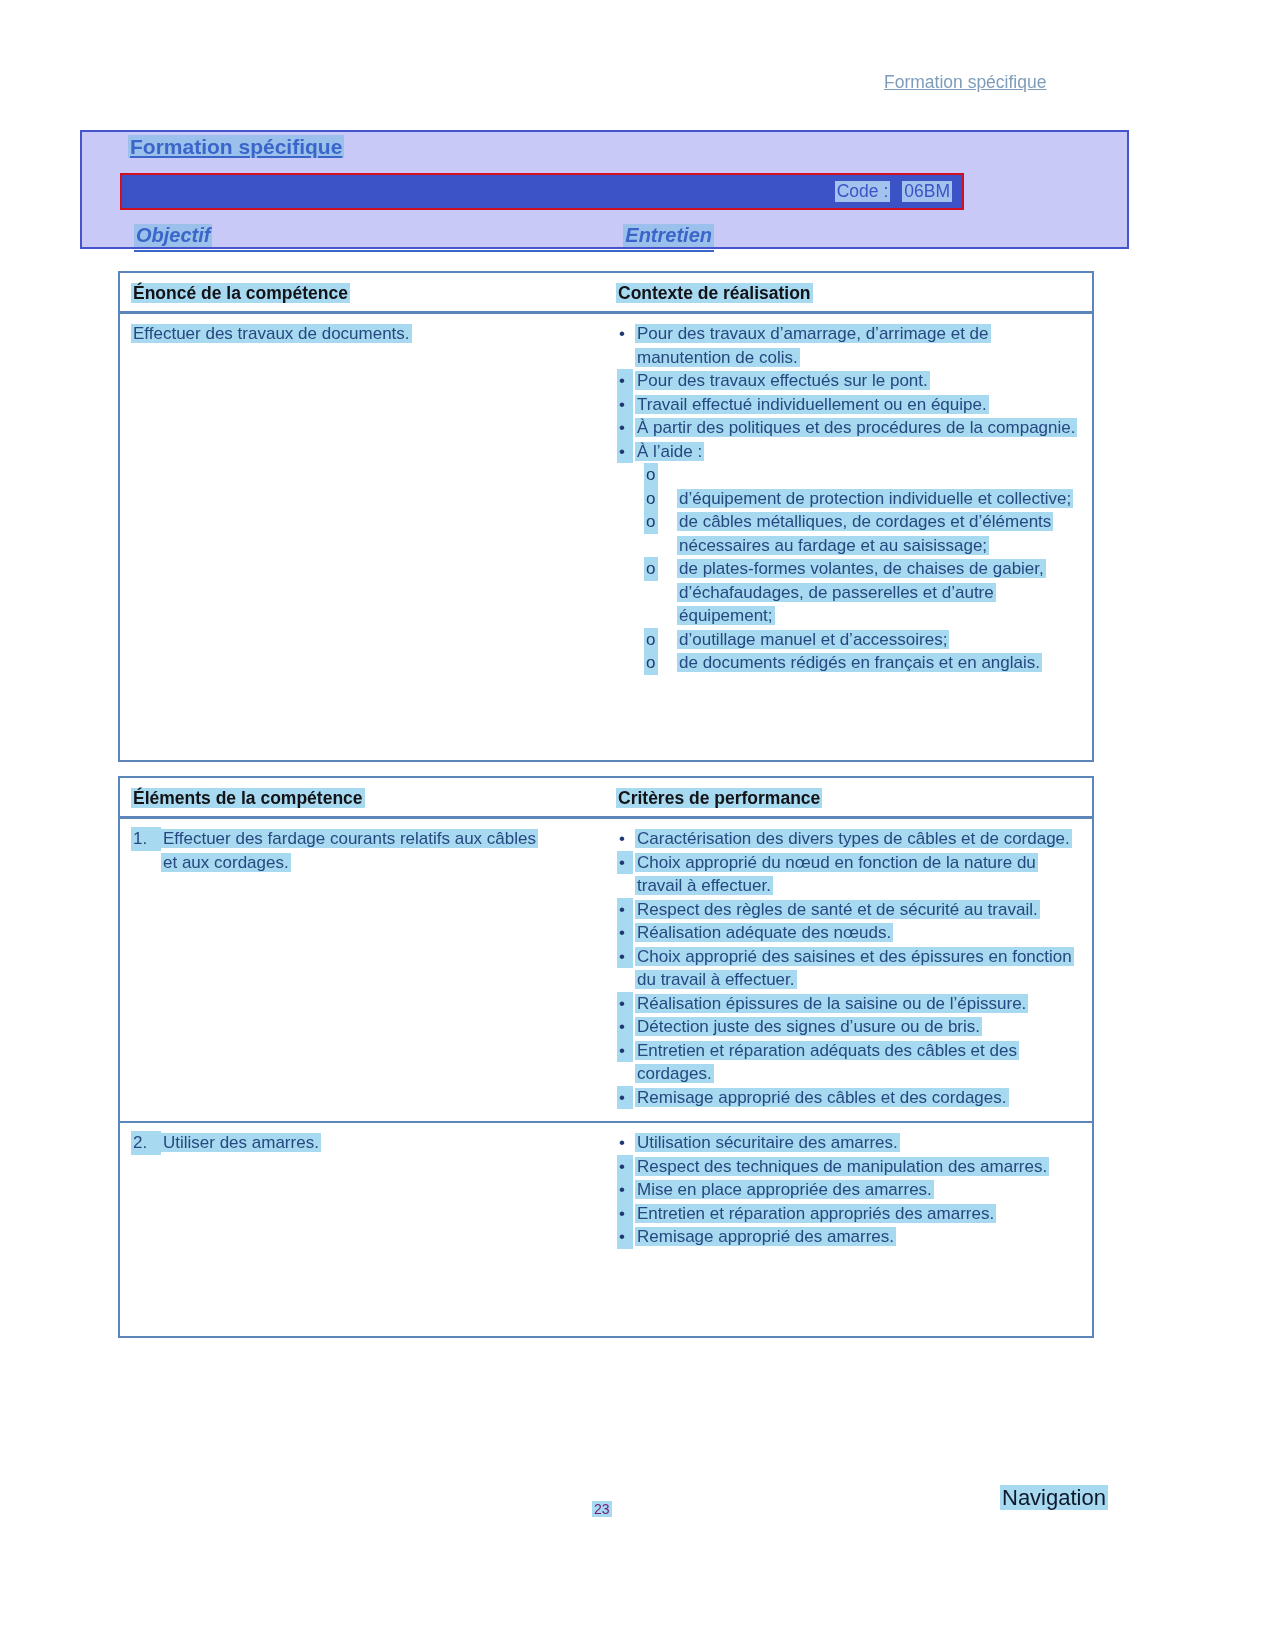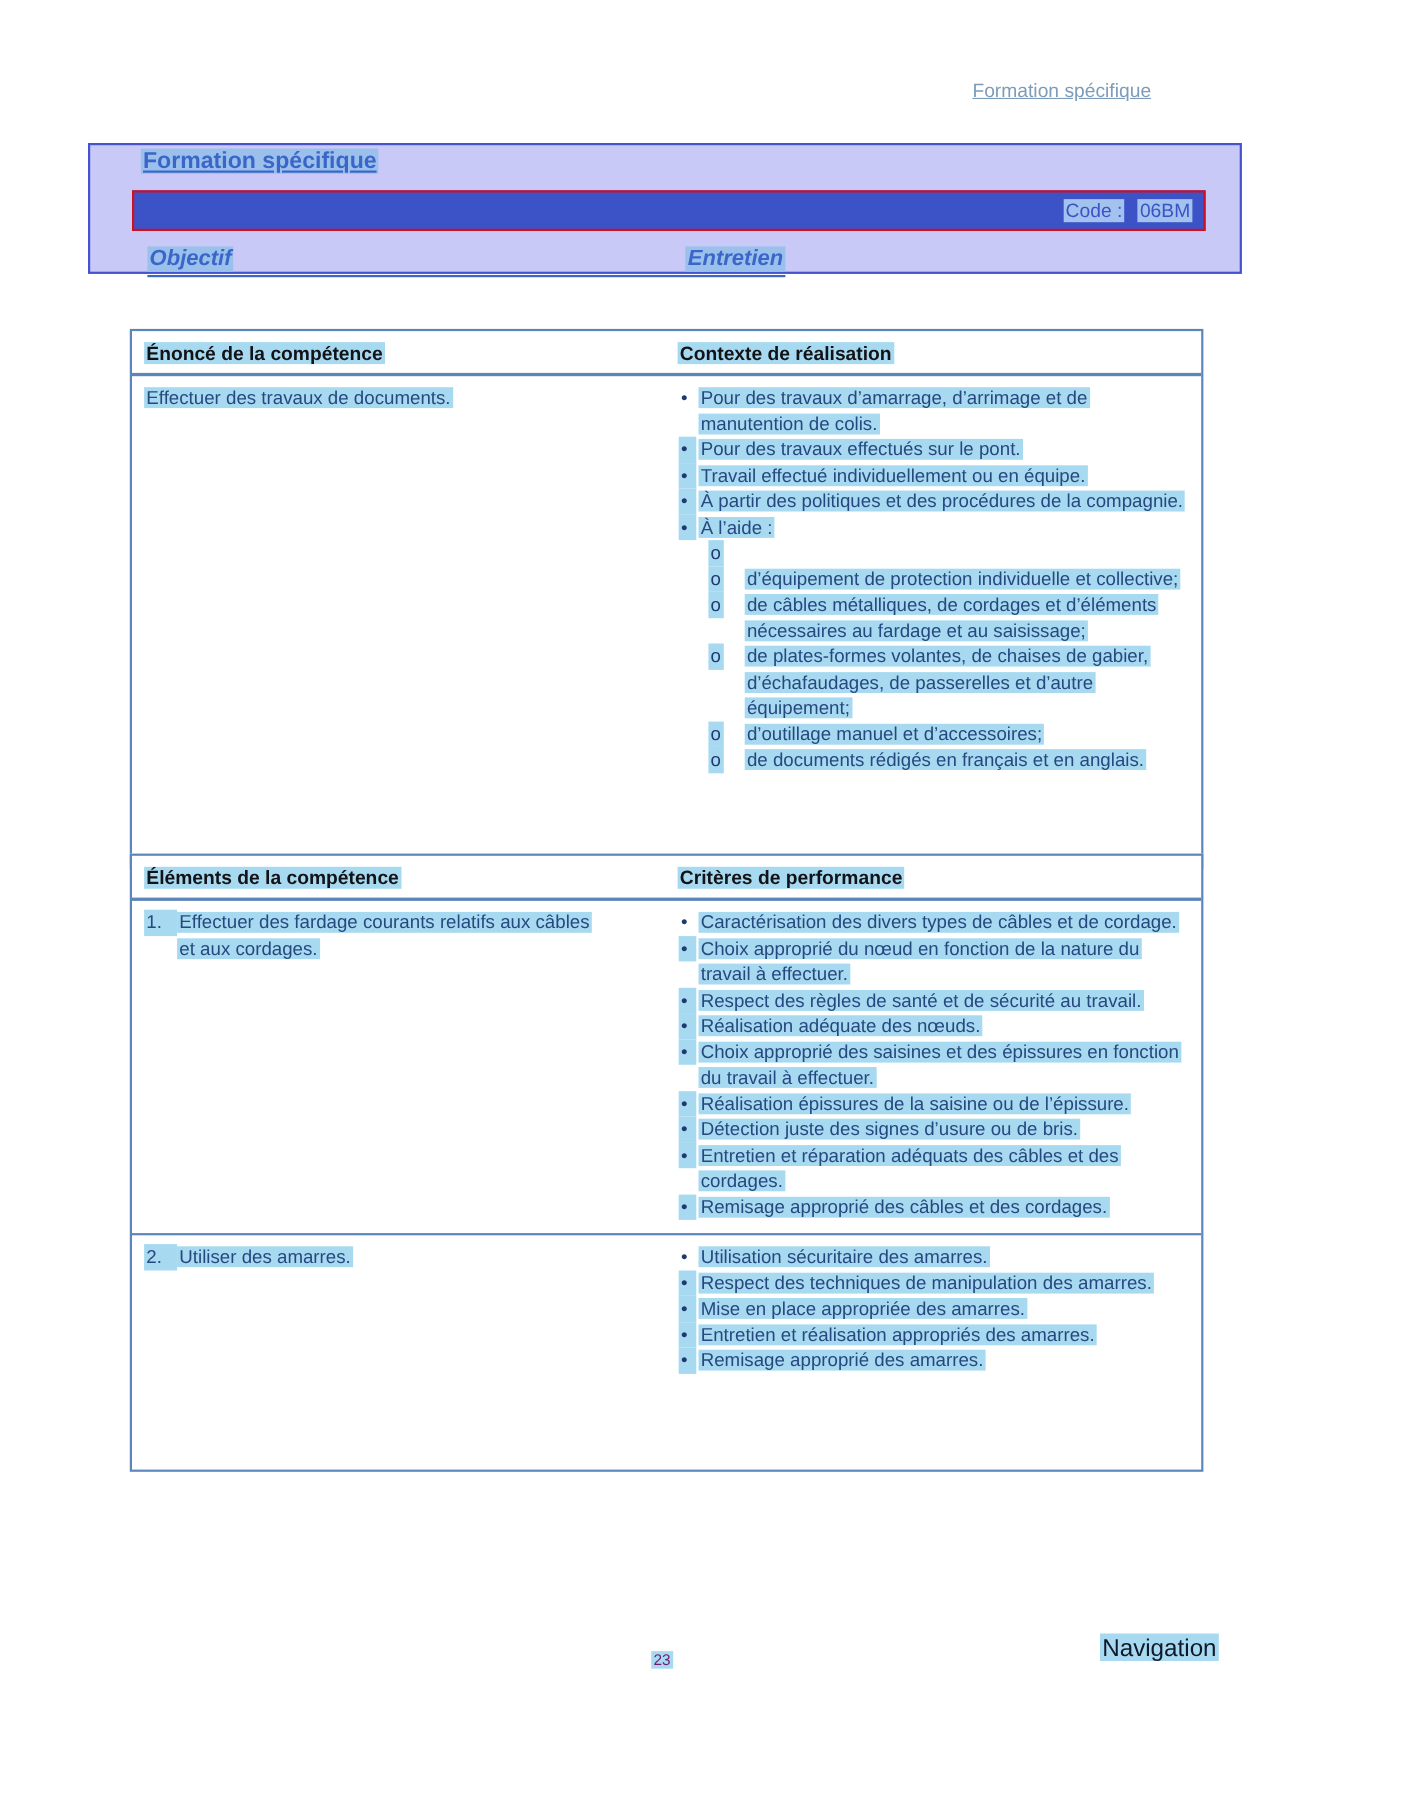--- a/index.html
+++ b/index.html
@@ -26,40 +26,40 @@
   
   .banner {
     position:absolute; left:80px; top:130px; width:1049px; height:119px;
     background:#c9c9f8; border:2px solid #4553cd;
   }
   .banner-title {
     position:absolute; left:46px; top:3px;
     font-size:21px; font-weight:bold; color:#3b66c9; text-decoration:underline;
   }
   .code-bar {
-    position:absolute; left:38px; top:41px; width:976px; height:37px;
+    position:absolute; left:38px; top:41px; width:844px; height:37px;
     background:#3b53c6; border:2px solid #d01022;
     display:flex; align-items:center; justify-content:flex-end;
     padding-right:10px; gap:12px;
     font-size:17.5px; color:#3b53c6;
   }
   .code-bar .hl { background:#a3c2ee; }
   .objstd {
     position:absolute; left:52px; top:92px; width:580px;
     display:flex; justify-content:space-between;
     border-bottom:2px solid #3b66c9; padding-bottom:3px;
     font-size:20px; font-weight:bold; font-style:italic; color:#3b66c9;
   }
 
   
   .tbl {
     position:absolute; left:118px; width:976px;
     background:#ffffff; border:2px solid #5c86ba;
   }
-  .tbl-1 { top:271px; min-height:491px;margin-top:28px; }
+  .tbl-1 { top:271px; min-height:491px; }
   .tbl-2 { top:776px; min-height:562px; }
   .tbl-head {
     display:grid; grid-template-columns:482px 1fr;
     padding:10px 0 7px 0;
     border-bottom:3px solid #5c86ba;
     font-weight:bold; font-size:17.5px; color:#121217;
   }
   .tbl-head > div:first-child { padding-left:11px; }
   .tbl-head > div:last-child  { padding-left:14px; }
   .tbl-row {
@@ -253,21 +253,21 @@
         <div class="li">
           <span class="bullet hl">•</span>
           <div class="litext"><span class="hl">Respect des techniques de manipulation des amarres.</span></div>
         </div>
         <div class="li">
           <span class="bullet hl">•</span>
           <div class="litext"><span class="hl">Mise en place appropriée des amarres.</span></div>
         </div>
         <div class="li">
           <span class="bullet hl">•</span>
-          <div class="litext"><span class="hl">Entretien et réalisation appropriés des amarres.</span></div>
+          <div class="litext"><span class="hl">Entretien et réparation appropriés des amarres.</span></div>
         </div>
         <div class="li">
           <span class="bullet hl">•</span>
           <div class="litext"><span class="hl">Remisage approprié des amarres.</span></div>
         </div>
       </div>
     </div>
   </div>
 
   <div class="nav-footer">

